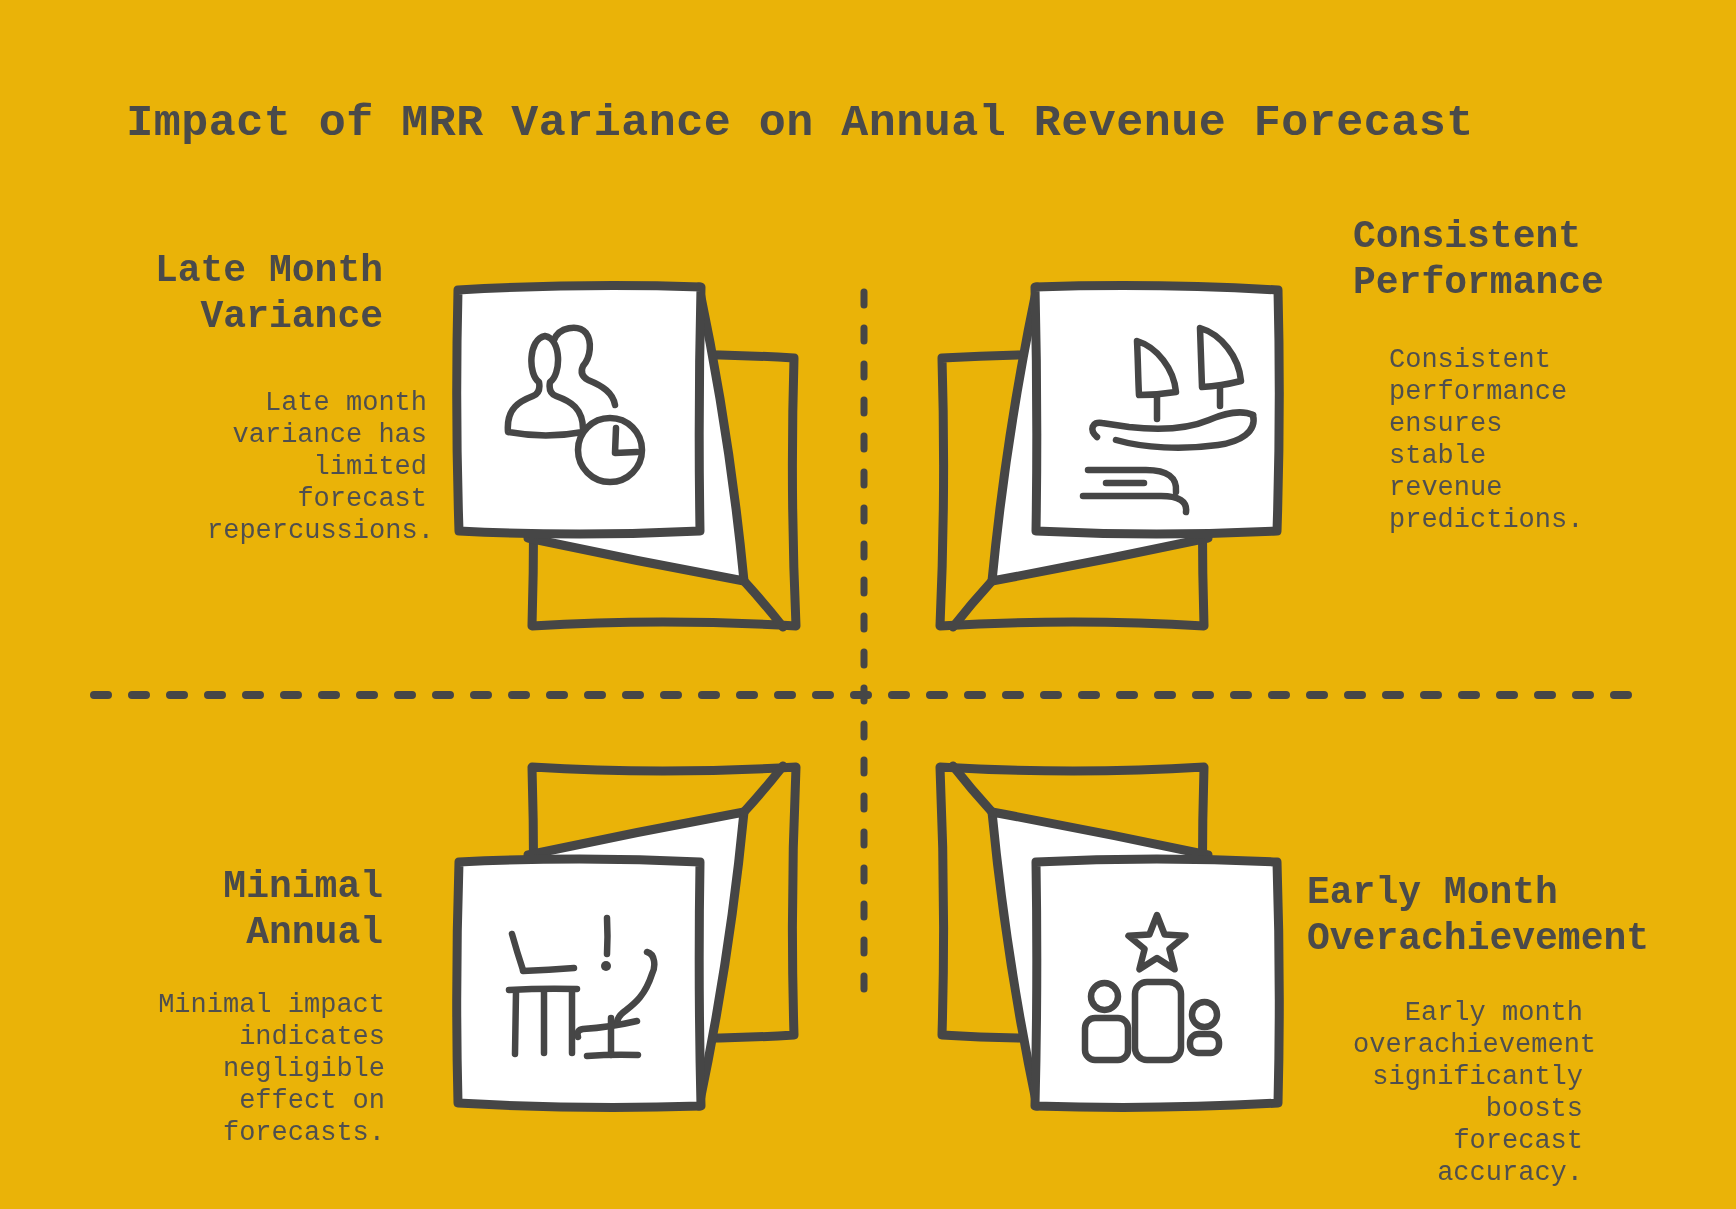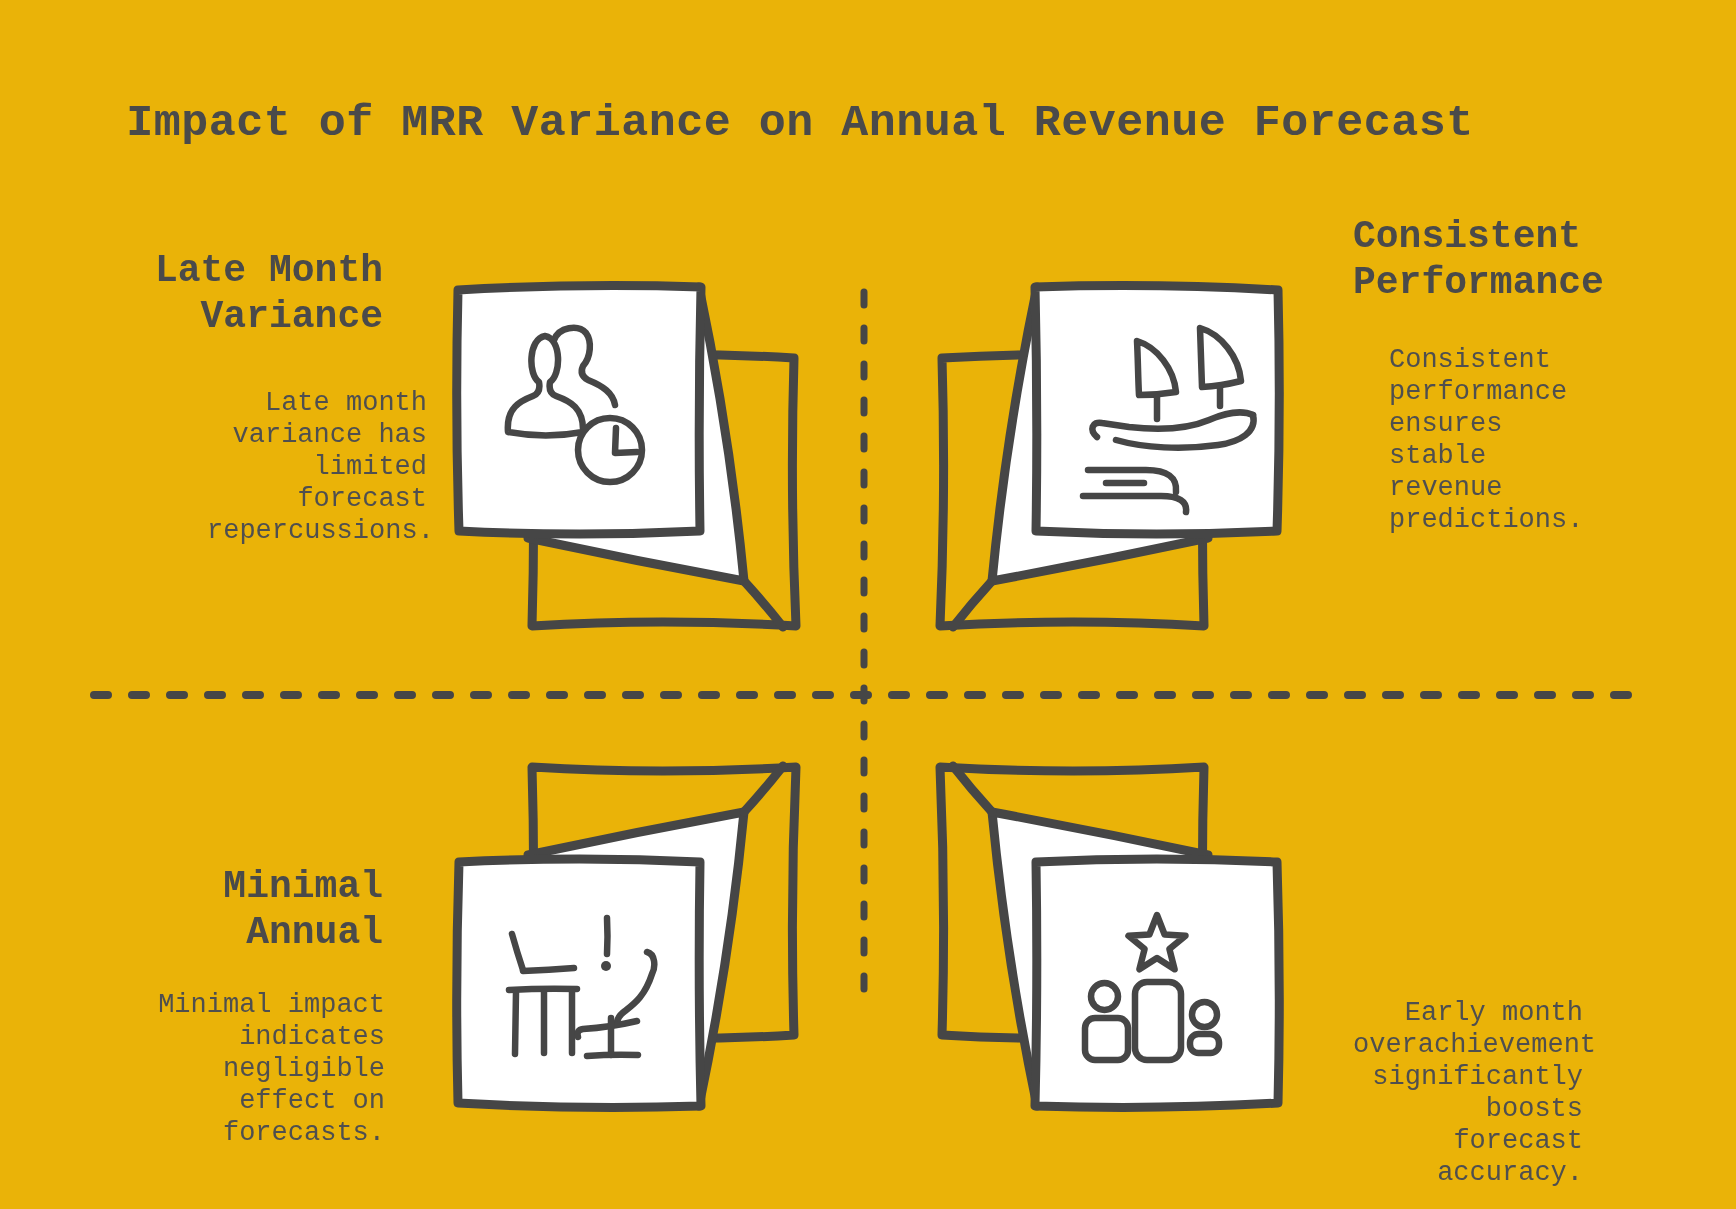--- a/index.html
+++ b/index.html
@@ -121,20 +121,21 @@
       <path class="s6" d="M122,233 L122,295"></path>
       <path class="s6" d="M157,160 Q158,179 157,196"></path>
       <circle class="inkfill" cx="156" cy="208" r="5"></circle>
       <path class="s6" d="M197,194 C205,196 206,208 202,216 C195,238 184,246 175,253 Q168,258 167,264"></path>
       <path class="s6" d="M187,263 C170,267 149,270 133,271 Q126,272 128,279"></path>
       <path class="s6" d="M161,260 L161,297"></path>
       <path class="s6" d="M137,298 Q162,296 188,297"></path>
     </g>
   </svg>
 
+  <div class="abs qh la" id="br-h">Early Month Overachievement</div>
   <div class="abs qb la" id="br-b">Early month overachievement significantly boosts forecast accuracy.</div>
 
   <svg class="abs" id="br-icon" width="350" height="355" viewBox="0 0 350 355">
     <g transform="translate(350,355) scale(-1,-1)">
       <path class="s9" d="M80,80 Q212,70 344,78 Q340,212 346,346 Q212,338 82,346 Q86,213 80,80 Z"></path>
       <path class="s9 wfill" d="M249,7 Q280,155 294,301 Q186,281 78,258 L78,80 Z"></path>
       <path class="s9" d="M294,301 Q315,324 333,347"></path>
       <path class="s9 wfill" d="M8,10 Q130,3 251,7 Q248,130 250,251 Q129,257 9,251 Q5,130 8,10 Z"></path>
     </g>
     <g>

